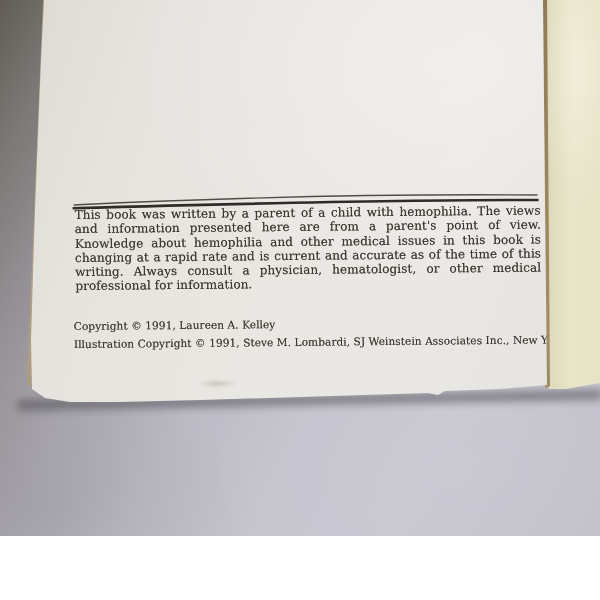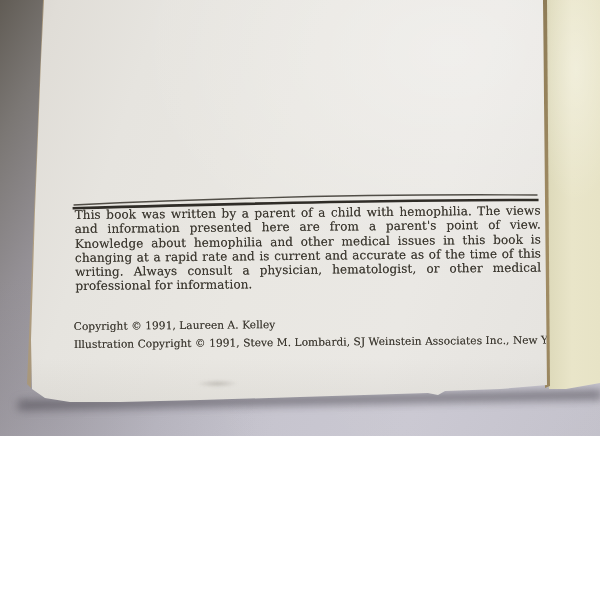--- a/index.html
+++ b/index.html
@@ -1,21 +1,21 @@
 <!DOCTYPE html>
 <html><head>
 <meta charset="utf-8">
 <style>
   html, body { margin: 0; padding: 0; }
   body { width: 600px; height: 600px; font-family: "DejaVu Serif", serif; }
 
   .scene {
     position: relative;
     width: 600px;
-    height: 436px;
+    height: 536px;
     overflow: hidden;
   }
 
   
   .fabric {
     position: absolute;
     inset: 0;
     z-index: 0;
     background:
       radial-gradient(420px 260px at 78% 88%, rgba(255,255,255,0.05), rgba(0,0,0,0) 70%),

